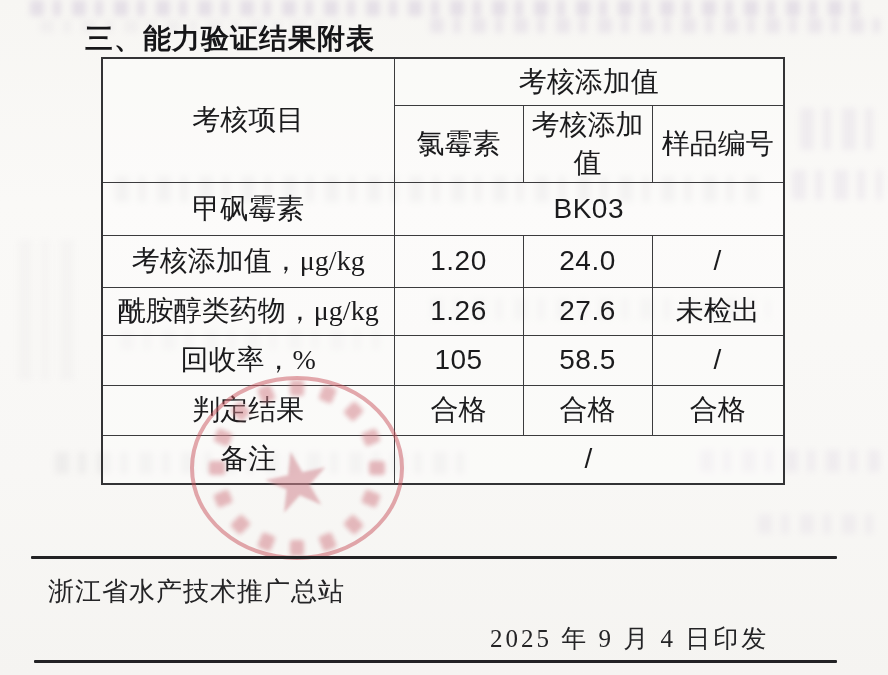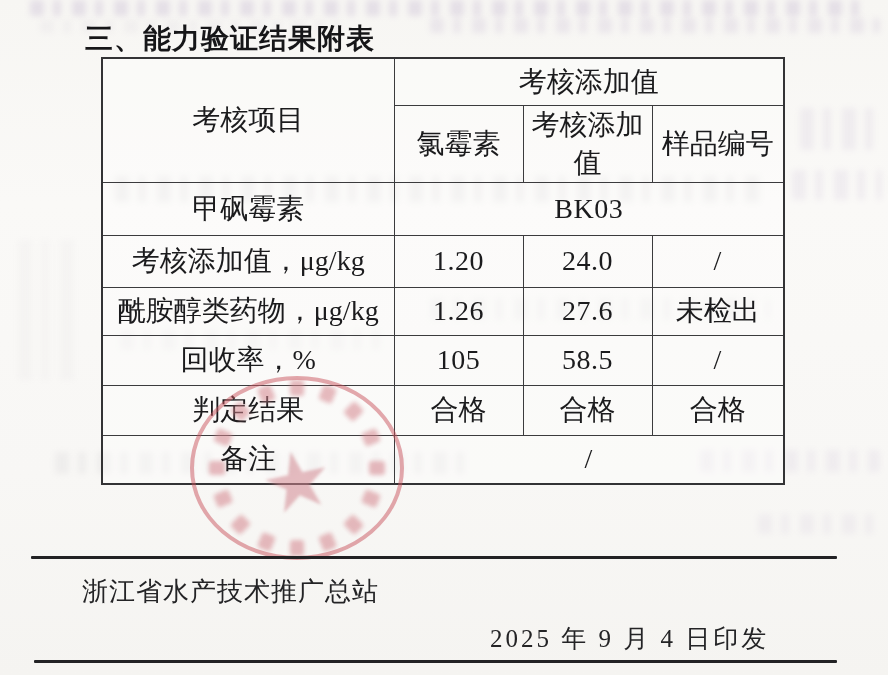--- a/index.html
+++ b/index.html
@@ -25,21 +25,21 @@
     border-collapse:collapse;table-layout:fixed;
     background:rgba(255,255,255,0.35);
   }
   table.result-table td{
     border:1.6px solid #3b3b3d;
     text-align:center;vertical-align:middle;
     font-size:28px;color:#1b1b1d;
     padding:0 2px;overflow:hidden;
   }
   table.result-table{border:2.5px solid #333335;}
-  .num{font-family:Liberation Serif, serif;letter-spacing:0.5px;}
+  .num{font-family:Liberation Sans, sans-serif;letter-spacing:0.5px;}
   
   .seal{
     position:absolute;left:190px;top:376px;width:214px;height:184px;
     filter:blur(0.5px);pointer-events:none;
   }
   .seal-ring{
     position:absolute;inset:0;border-radius:50%;
     border:4px solid rgba(201,84,94,0.50);
   }
   .seal-arc{position:absolute;left:50%;top:50%;width:0;height:0;}
@@ -53,21 +53,21 @@
     font-size:80px;line-height:1;color:rgba(210,135,143,0.55);
     filter:blur(1.5px);
   }
   
   .rule{position:absolute;background:#222224;height:3px;border-radius:1px;}
   .rule-top{left:31px;top:556px;width:806px;}
   .rule-bottom{left:34px;top:660px;width:803px;}
   .footer-orgs{
     position:absolute;left:48px;top:574px;width:790px;
     display:flex;gap:36px;
-    font-size:26px;color:#242426;letter-spacing:1px;white-space:nowrap;margin-left:34px;
+    font-size:26px;color:#242426;letter-spacing:1px;white-space:nowrap;
   }
   .footer-date{
     position:absolute;left:490px;top:622px;
     font-size:25px;color:#242426;letter-spacing:3px;white-space:nowrap;text-align:center;
   }
   
   .noise-layer{position:absolute;inset:0;pointer-events:none;}
   .noise-patch{position:absolute;filter:blur(3px);border-radius:3px;}
 </style>
 </head>

